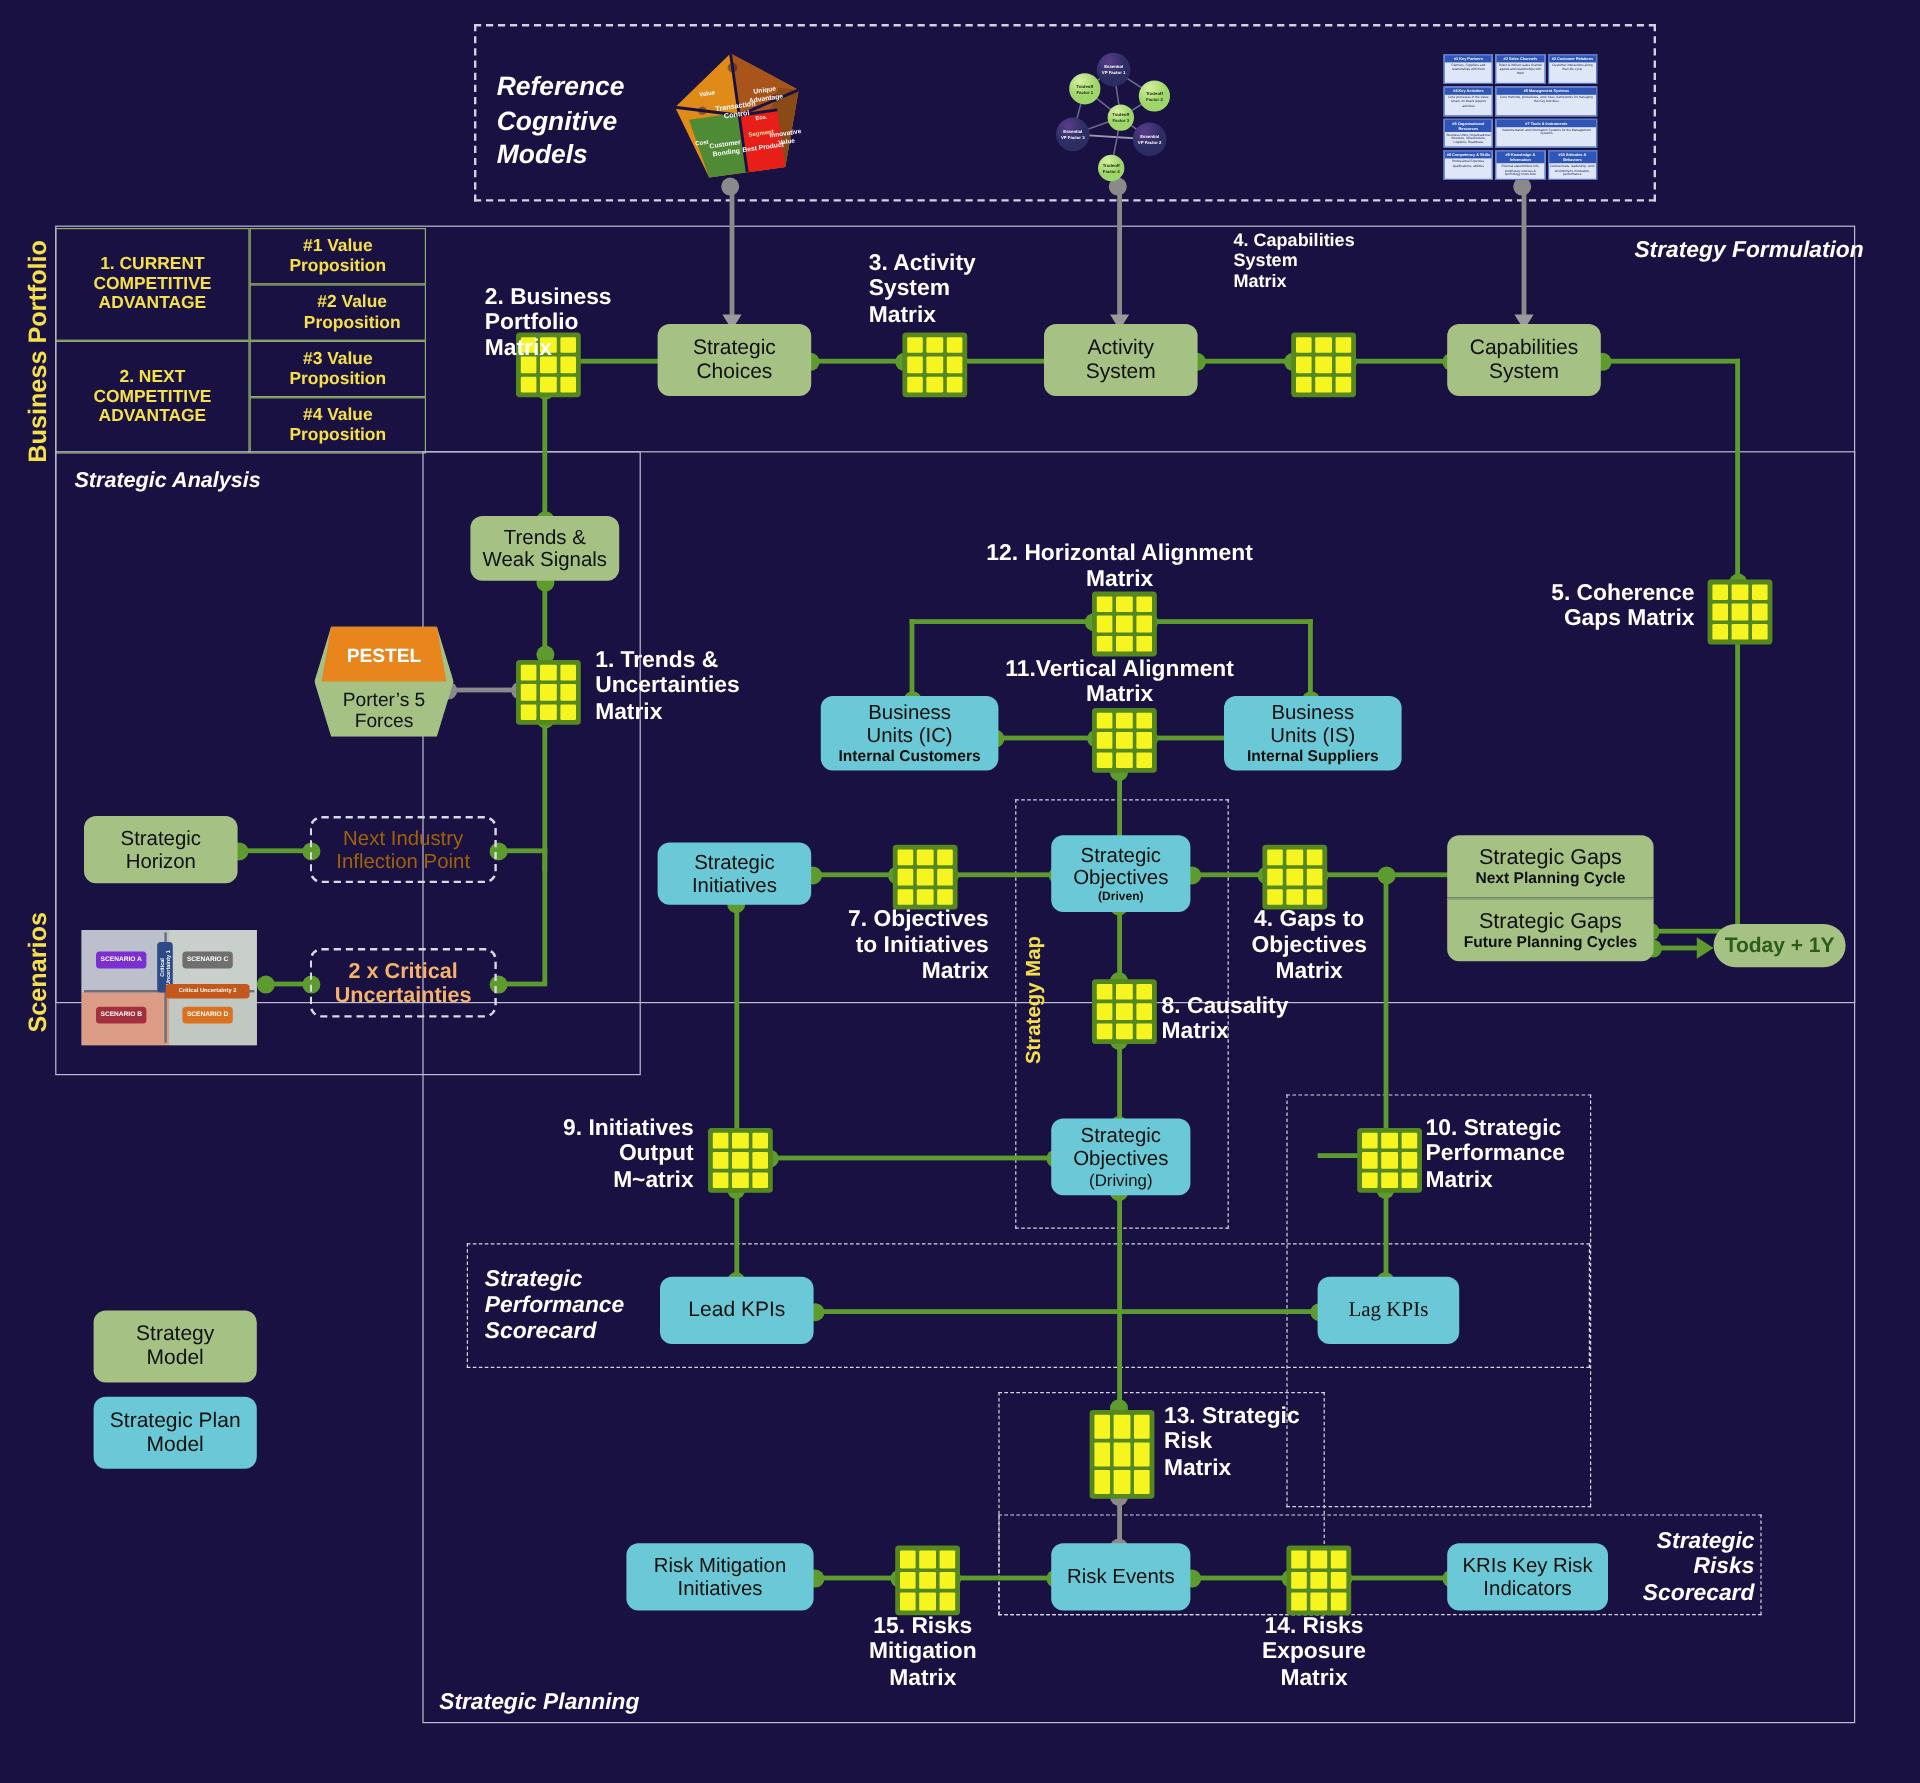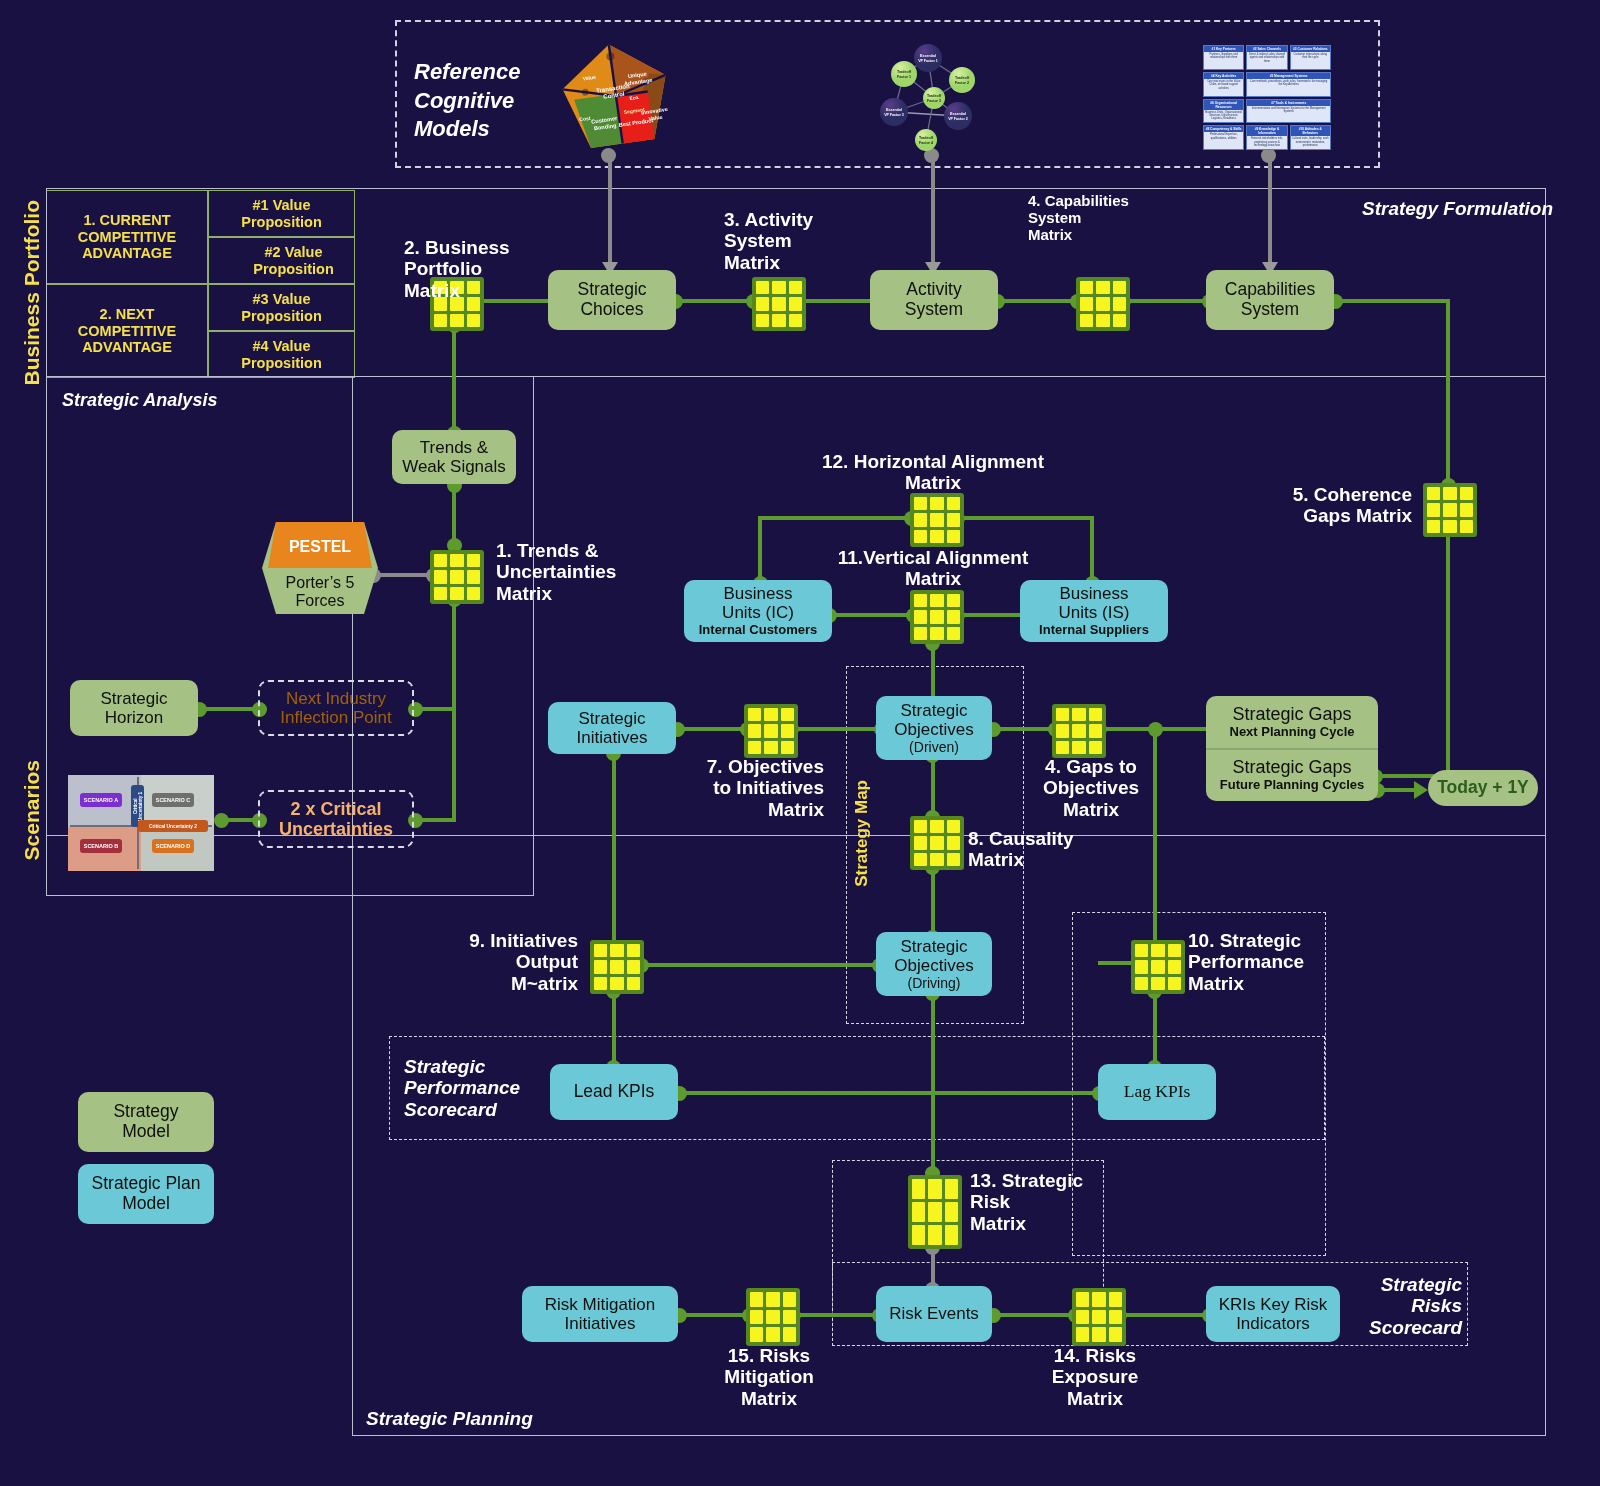--- a/index.html
+++ b/index.html
@@ -733,21 +733,21 @@
     <div class="sub">Internal Suppliers</div>
   </div>
 
   <div class="node blue" style="left:548px;top:702px;width:128px;height:52px;font-size:17px;">
     <div>Strategic</div>
     <div>Initiatives</div>
   </div>
   <div class="node blue" style="left:876px;top:696px;width:116px;height:64px;font-size:17px;">
     <div>Strategic</div>
     <div>Objectives</div>
-    <div class="sub" style="font-weight:normal;font-size:14px;">(Driven)</div>
+    <div class="sub" style="font-weight:bold;font-size:10px;">(Driven)</div>
   </div>
   <div class="node blue" style="left:876px;top:932px;width:116px;height:64px;font-size:17px;">
     <div>Strategic</div>
     <div>Objectives</div>
     <div class="sub" style="font-weight:normal;font-size:14px;">(Driving)</div>
   </div>
 
   <div class="node green" style="left:1206px;top:696px;width:172px;height:52px;font-size:18px;border-radius:10px 10px 0 0;">
     <div>Strategic Gaps</div>
     <div class="sub"><b>Next</b><span> Planning Cycle</span></div>

